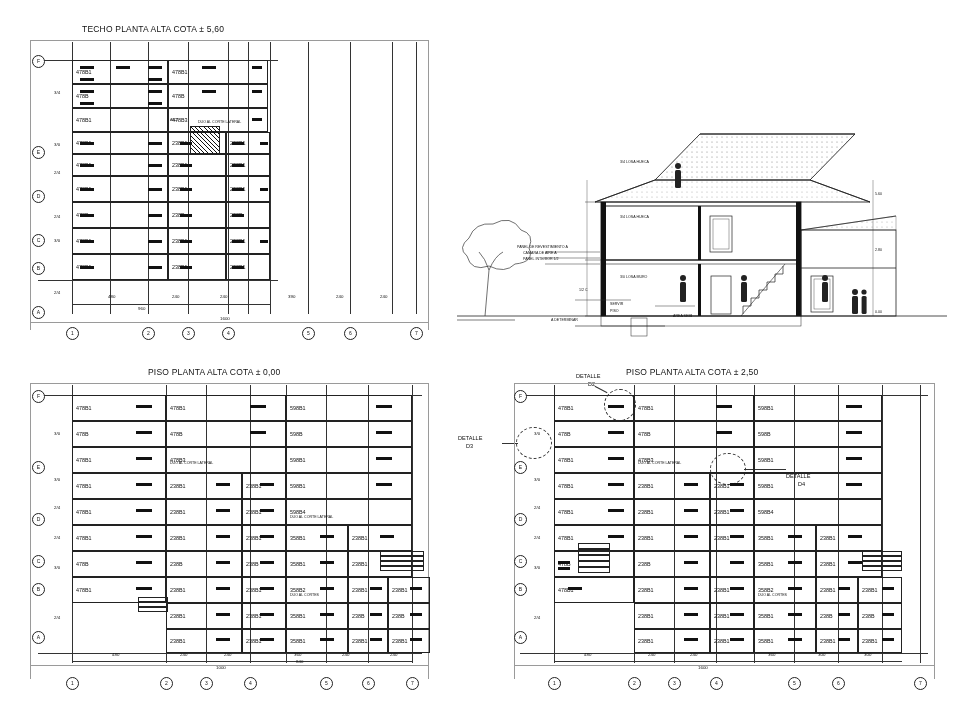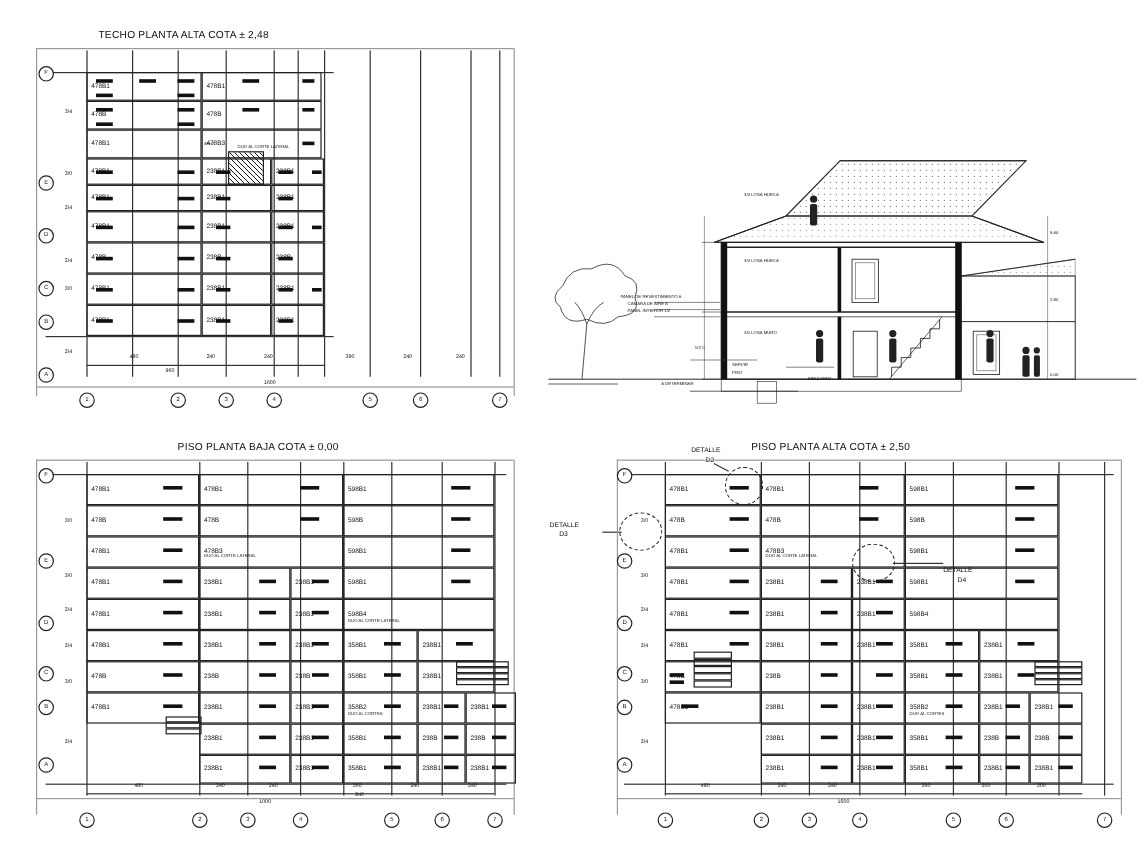--- a/index.html
+++ b/index.html
@@ -30,21 +30,21 @@
   .leader{position:absolute;height:0;border-top:0.6px solid #333;}
   svg{display:block;overflow:visible;}
 </style>
 </head>
 <body>
 
 <div class="sheet">
 
   <div class="panel" style="left:20px;top:22px;width:420px;height:320px;">
 
-    <div class="ttl" style="position:absolute;left:62px;top:2px;">TECHO PLANTA ALTA COTA ± 2,48</div>
+    <div class="ttl" style="position:absolute;left:62px;top:2px;">TECHO PLANTA ALTA COTA ± 5,60</div>
 
     <div class="hl-l" style="left:10px;top:18px;width:398px;"></div>
     <div class="vl-l" style="left:10px;top:18px;height:290px;"></div>
     <div class="vl-l" style="left:408px;top:18px;height:290px;"></div>
     <div class="hl-l" style="left:10px;top:300px;width:398px;"></div>
 
     <div class="vl" style="left:52px;top:20px;height:272px;"></div>
     <div class="vl" style="left:90px;top:20px;height:272px;"></div>
     <div class="vl" style="left:128px;top:20px;height:272px;"></div>
     <div class="vl" style="left:168px;top:20px;height:272px;"></div>
@@ -319,21 +319,21 @@
     <div class="tinier" style="position:absolute;left:96px;top:198px;">A DETERMINAR</div>
     <div class="tinier" style="position:absolute;left:218px;top:194px;">AREA SEMI</div>
     <div class="tinier" style="position:absolute;left:124px;top:168px;">1/2 C</div>
     <div class="tinier" style="position:absolute;left:420px;top:128px;">2.80</div>
     <div class="tinier" style="position:absolute;left:420px;top:72px;">5.60</div>
     <div class="tinier" style="position:absolute;left:420px;top:190px;">0.00</div>
   </div>
 
   <div class="panel" style="left:20px;top:365px;width:420px;height:330px;">
 
-    <div class="ttl" style="position:absolute;left:128px;top:2px;">PISO PLANTA BAJA COTA ± 0,00</div>
+    <div class="ttl" style="position:absolute;left:128px;top:2px;">PISO PLANTA ALTA COTA ± 0,00</div>
 
     <div class="hl-l" style="left:10px;top:18px;width:398px;"></div>
     <div class="vl-l" style="left:10px;top:18px;height:296px;"></div>
     <div class="vl-l" style="left:408px;top:18px;height:296px;"></div>
     <div class="hl-l" style="left:10px;top:300px;width:398px;"></div>
 
     <div class="vl" style="left:52px;top:20px;height:278px;"></div>
     <div class="vl" style="left:146px;top:20px;height:278px;"></div>
     <div class="vl" style="left:186px;top:20px;height:278px;"></div>
     <div class="vl" style="left:230px;top:20px;height:278px;"></div>

